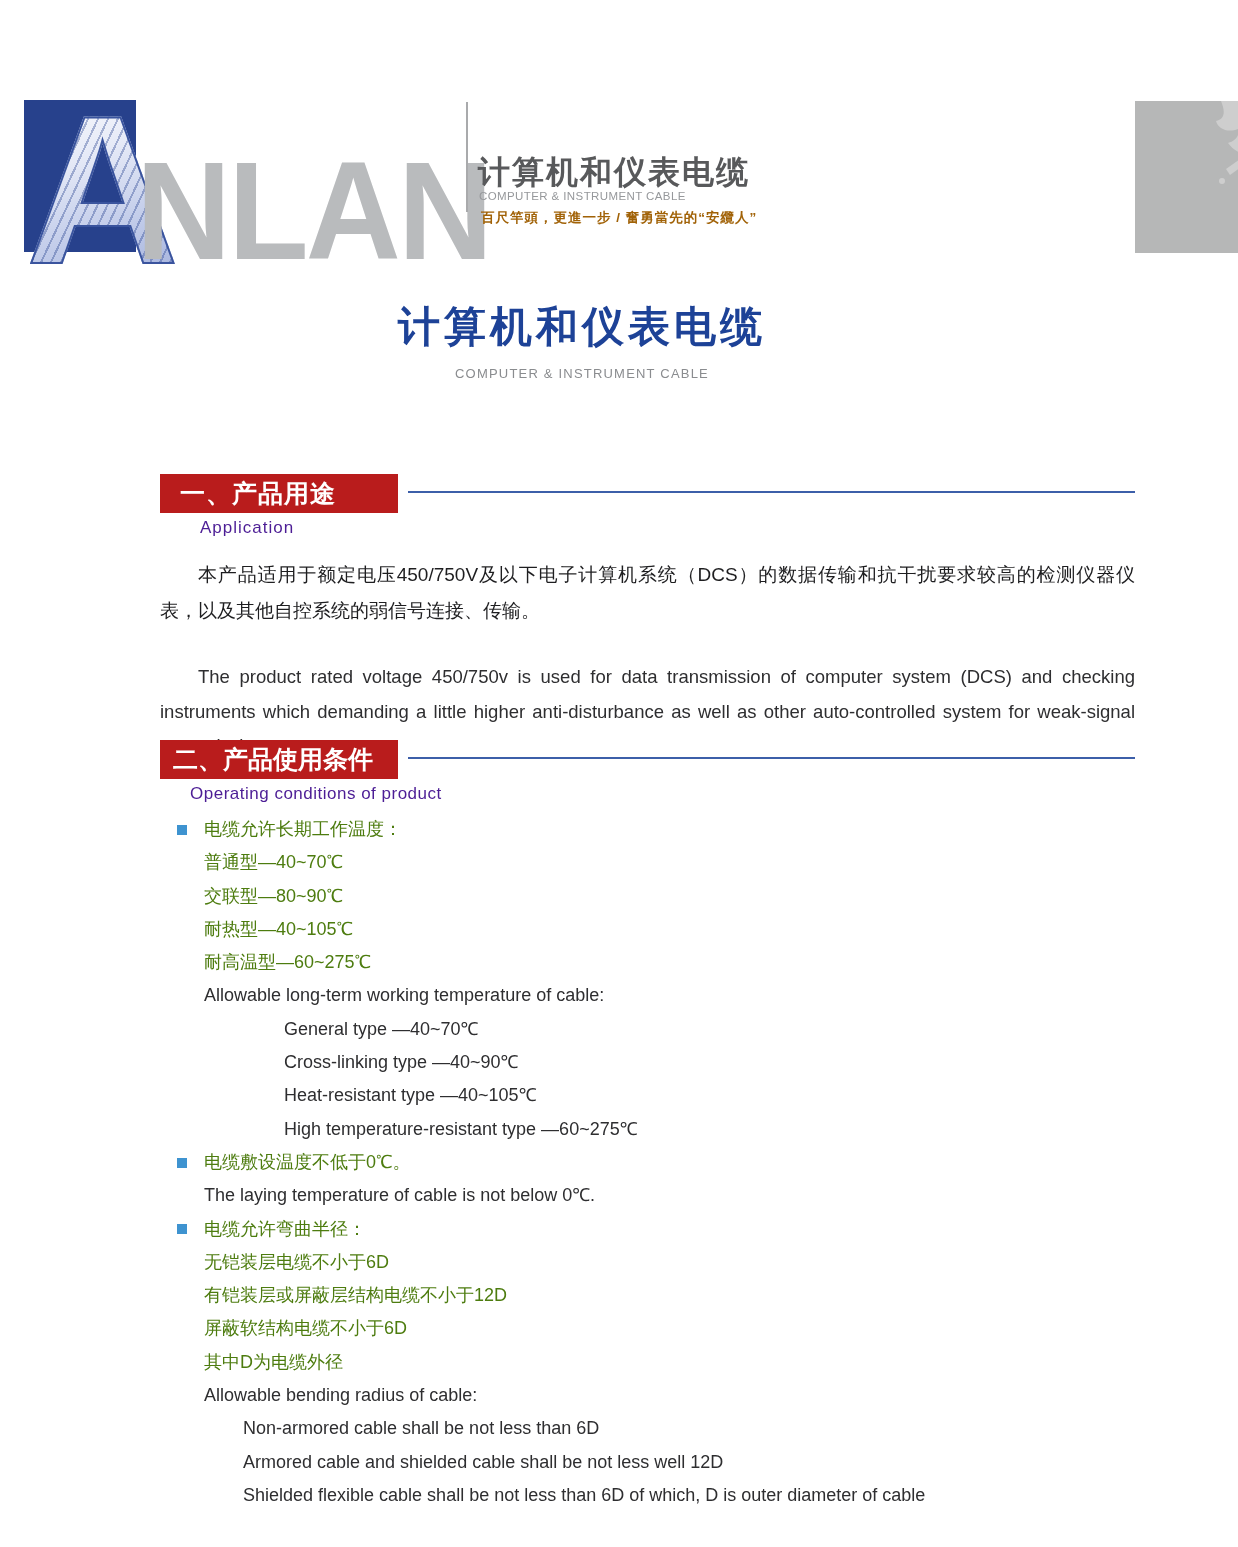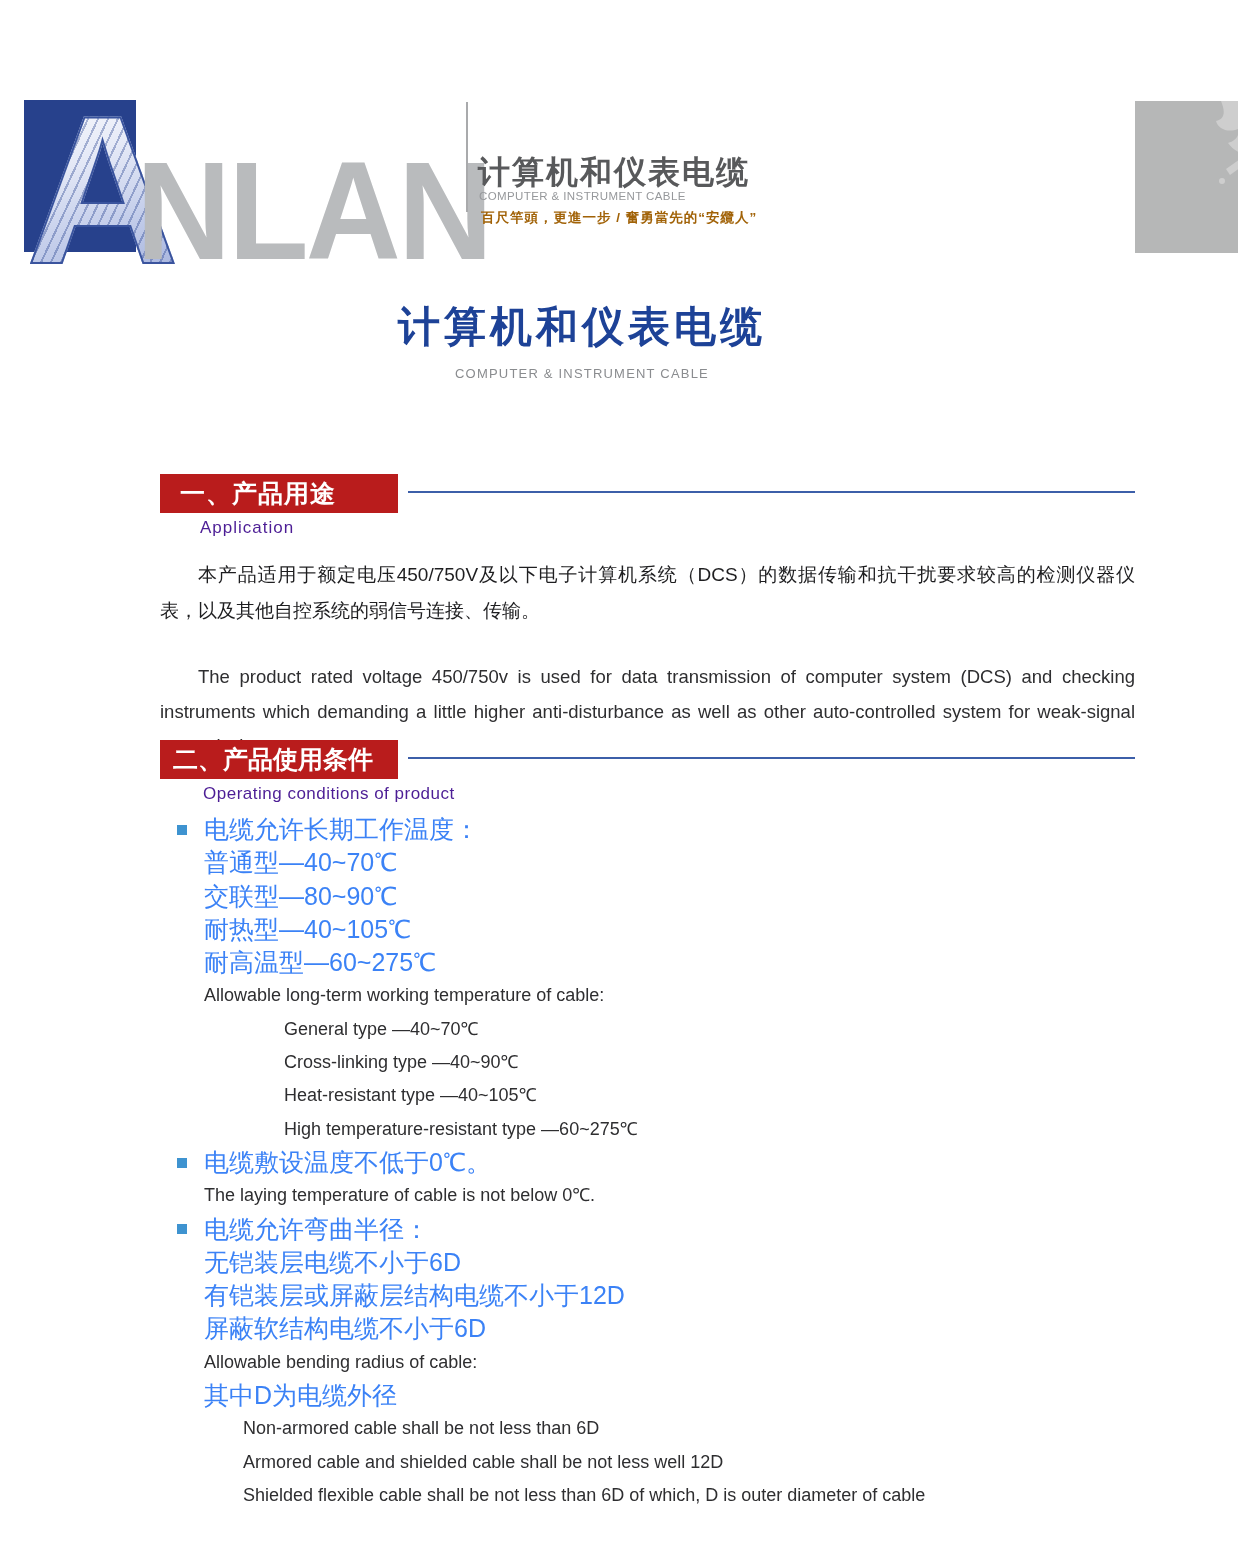--- a/index.html
+++ b/index.html
@@ -70,21 +70,21 @@
   .para {
     position:absolute; left:160px; width:975px; text-align:justify;
   }
   .para.cn { font-size:19px; line-height:36px; color:#1e1e20; text-indent:2em; }
   .para.en { font-size:18.5px; line-height:34.5px; color:#2e2e30; text-indent:38px; }
 
   
   .cond-list { position:absolute; left:160px; top:813px; width:975px; }
   .cond-row {
     position:relative; height:33.3px; line-height:33.3px;
-    font-size:25px; color:#3b82f6; white-space:nowrap;
+    font-size:18px; color:#4d7c0f; white-space:nowrap;
   }
   .cond-row.en { font-size:18px; color:#2e2e30; }
   .cond-row.lvl1 { padding-left:44px; }
   .cond-row.lvl2 { padding-left:124px; }
   .cond-row.lvl3 { padding-left:83px; }
   .cond-row .sq {
     position:absolute; left:17px; top:50%; margin-top:-5px;
     width:10px; height:10px; background:#3e93d0;
   }
 </style>
@@ -124,39 +124,39 @@
   <div class="sec-rule" style="top:491px;"></div>
   <div class="sub-label" style="left:200px; top:518px;">Application</div>
 
   <div class="para cn" style="top:557px;">本产品适用于额定电压450/750V及以下电子计算机系统（DCS）的数据传输和抗干扰要求较高的检测仪器仪表，以及其他自控系统的弱信号连接、传输。</div>
   <div class="para en" style="top:660px;">The product rated voltage 450/750v is used for data transmission of computer system (DCS) and checking instruments which demanding a little higher anti-disturbance as well as other auto-controlled system for weak-signal transmission.</div>
 
   <div class="sec-bar tight" style="top:740px;">
     <span>二、产品使用条件</span>
   </div>
   <div class="sec-rule" style="top:757px;"></div>
-  <div class="sub-label" style="left:203px; top:784px; letter-spacing:0.5px;">Operating conditions of product</div>
+  <div class="sub-label" style="left:190px; top:784px; letter-spacing:0.5px;">Operating conditions of product</div>
 
   <div class="cond-list">
       <div class="cond-row lvl1"><span class="sq"></span><span>电缆允许长期工作温度：</span></div>
       <div class="cond-row lvl1"><span>普通型—40~70℃</span></div>
       <div class="cond-row lvl1"><span>交联型—80~90℃</span></div>
       <div class="cond-row lvl1"><span>耐热型—40~105℃</span></div>
       <div class="cond-row lvl1"><span>耐高温型—60~275℃</span></div>
       <div class="cond-row lvl1 en"><span>Allowable long-term working temperature of cable:</span></div>
       <div class="cond-row lvl2 en"><span>General type —40~70℃</span></div>
       <div class="cond-row lvl2 en"><span>Cross-linking type —40~90℃</span></div>
       <div class="cond-row lvl2 en"><span>Heat-resistant type —40~105℃</span></div>
       <div class="cond-row lvl2 en"><span>High temperature-resistant type —60~275℃</span></div>
       <div class="cond-row lvl1"><span class="sq"></span><span>电缆敷设温度不低于0℃。</span></div>
       <div class="cond-row lvl1 en"><span>The laying temperature of cable is not below 0℃.</span></div>
       <div class="cond-row lvl1"><span class="sq"></span><span>电缆允许弯曲半径：</span></div>
       <div class="cond-row lvl1"><span>无铠装层电缆不小于6D</span></div>
       <div class="cond-row lvl1"><span>有铠装层或屏蔽层结构电缆不小于12D</span></div>
       <div class="cond-row lvl1"><span>屏蔽软结构电缆不小于6D</span></div>
+      <div class="cond-row lvl1"><span>其中D为电缆外径</span></div>
       <div class="cond-row lvl1 en"><span>Allowable bending radius of cable:</span></div>
-      <div class="cond-row lvl1"><span>其中D为电缆外径</span></div>
       <div class="cond-row lvl3 en"><span>Non-armored cable shall be not less than 6D</span></div>
       <div class="cond-row lvl3 en"><span>Armored cable and shielded cable shall be not less well 12D</span></div>
       <div class="cond-row lvl3 en"><span>Shielded flexible cable shall be not less than 6D of which, D is outer diameter of cable</span></div>
     </div>
 
 </div>
 
 </body></html>

